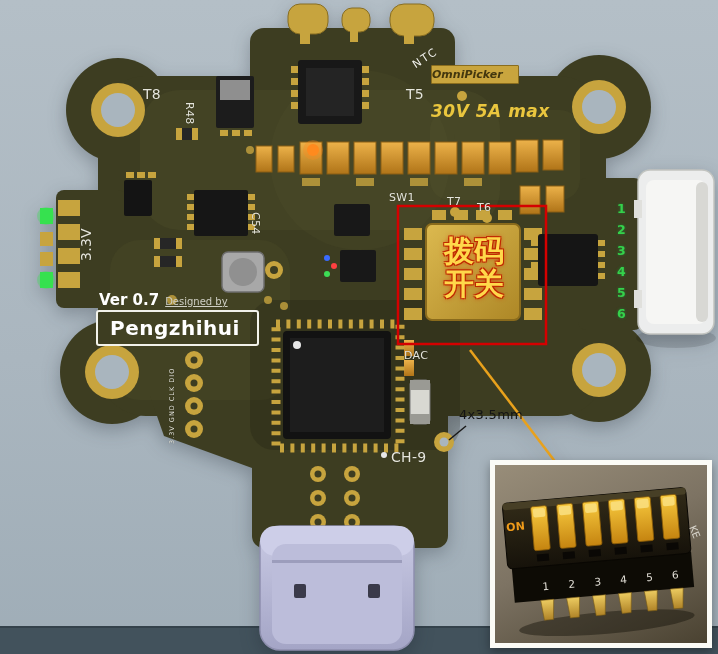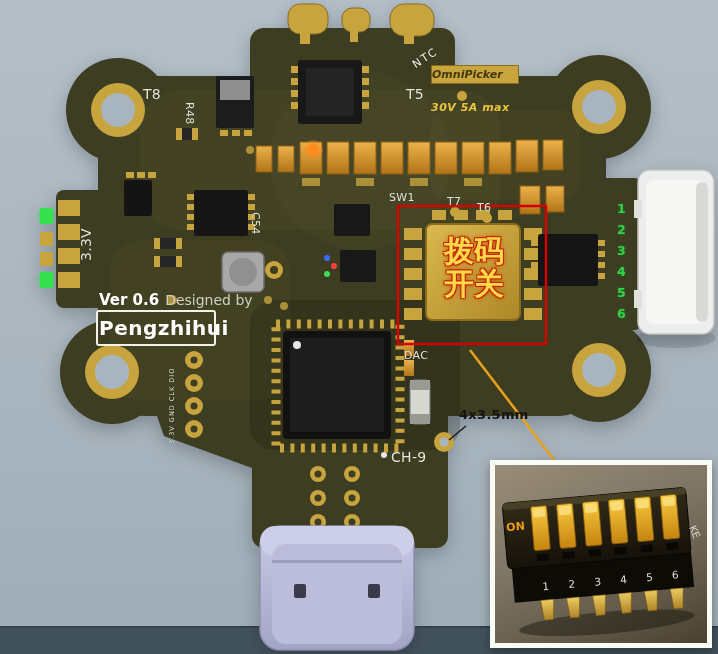--- a/index.html
+++ b/index.html
@@ -19,37 +19,37 @@
   .vert{writing-mode:vertical-rl}
   .vert-up{writing-mode:vertical-rl;transform:rotate(180deg)}
   .ntc{transform:rotate(-33deg);transform-origin:0 0;letter-spacing:2px;color:#f2f2ea;}
   .badge{
     position:absolute;left:431px;top:65px;width:86px;height:17px;z-index:2;
     background:#c9a53e;border:1px solid #8a6d1e;border-radius:1px;
     display:flex;align-items:center;justify-content:flex-start;
   }
   .badge span{font-size:11px;font-weight:bold;font-style:italic;color:#43370e;}
   .rating{position:absolute;left:431px;top:101px;z-index:2;color:#eac63e;
-          font-size:11px;font-weight:bold;letter-spacing:.5px;font-style:italic;}
+          font-size:17px;font-weight:bold;letter-spacing:.5px;font-style:italic;}
   .ver-row{position:absolute;left:99px;top:291px;z-index:2;display:flex;align-items:baseline;gap:6px;}
   .ver-row .ver{color:#fff;font-size:15px;font-weight:bold;}
-  .ver-row .by{color:#cfcfc4;font-size:14px;}
+  .ver-row .by{color:#cfcfc4;font-size:10px;text-decoration:underline;}
   .brand-box{
-    position:absolute;left:96px;top:310px;width:120px;height:36px;z-index:2;
+    position:absolute;left:96px;top:310px;width:163px;height:36px;z-index:2;
     border:2.5px solid #f2f2ea;border-radius:3px;box-sizing:border-box;
-    display:flex;align-items:center;padding-left:1px;
+    display:flex;align-items:center;padding-left:12px;
   }
   .brand-box span{color:#fff;font-size:20px;font-weight:bold;letter-spacing:.5px;}
   .dip-label{
     position:absolute;left:424px;top:234px;width:100px;z-index:2;text-align:center;
     font-size:30px;font-weight:bold;line-height:33px;color:#ffd84a;
     text-shadow:1px 1px 0 #c02800,-1px -1px 0 #c02800,1px -1px 0 #c02800,-1px 1px 0 #c02800,0 0 5px #d03000;
   }
   .dim-label{position:absolute;left:459px;top:407px;z-index:2;color:#141414;
-             font-size:13px;font-weight:bold;text-shadow:none;}
+             font-size:13px;font-weight:normal;text-shadow:none;}
   .pin-col{position:absolute;left:617px;top:199px;z-index:2;}
   .pin-col span{display:block;height:21px;line-height:20px;font-size:12.5px;font-weight:bold;
                 color:#35d14b;text-shadow:0 0 3px rgba(30,140,55,.8);}
   .inset{
     position:absolute;left:490px;top:460px;width:222px;height:188px;z-index:3;
     border:5px solid #fbfbf6;box-sizing:border-box;
     background:linear-gradient(155deg,#988d79 0%,#7d7363 45%,#4a4231 100%);
     box-shadow:0 4px 10px rgba(0,0,0,.35);
   }
 </style>
@@ -350,21 +350,21 @@
   <span class="lbl vert-up" style="left:168px;top:352px;font-size:6.5px;letter-spacing:1px;height:92px">3.3V GND CLK DIO</span>
   <span class="lbl s8" style="left:404px;top:349px">DAC</span>
   <span class="lbl s9" style="left:391px;top:449px">CH-9</span>
 
   <div class="badge">
     <span>OmniPicker</span>
   </div>
   <span class="rating">30V 5A max</span>
 
   <div class="ver-row">
-    <span class="ver">Ver 0.6</span>
+    <span class="ver">Ver 0.7</span>
     <span class="by">Designed by</span>
   </div>
   <div class="brand-box">
     <span>Pengzhihui</span>
   </div>
 
   <div class="dip-label">
     <div>拨码</div>
     <div>开关</div>
   </div>

